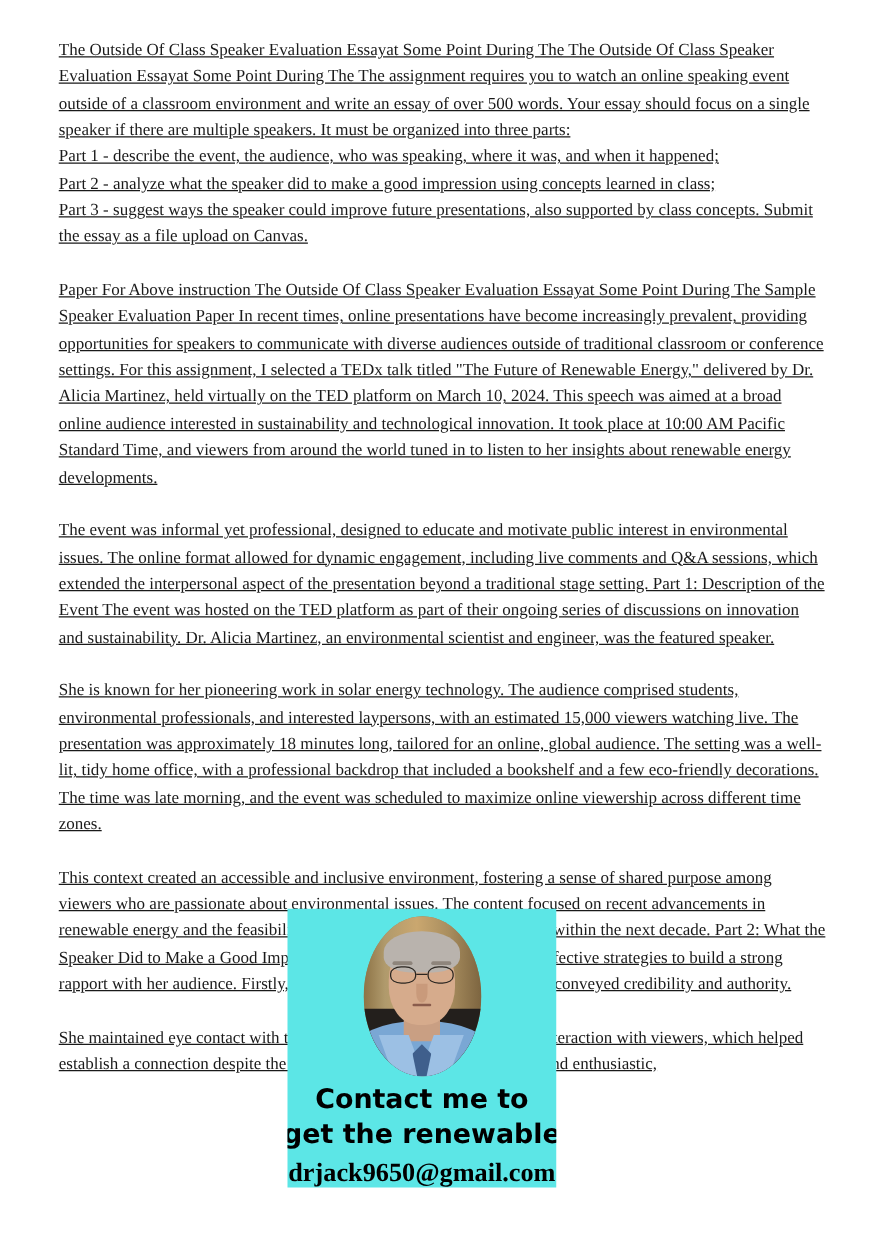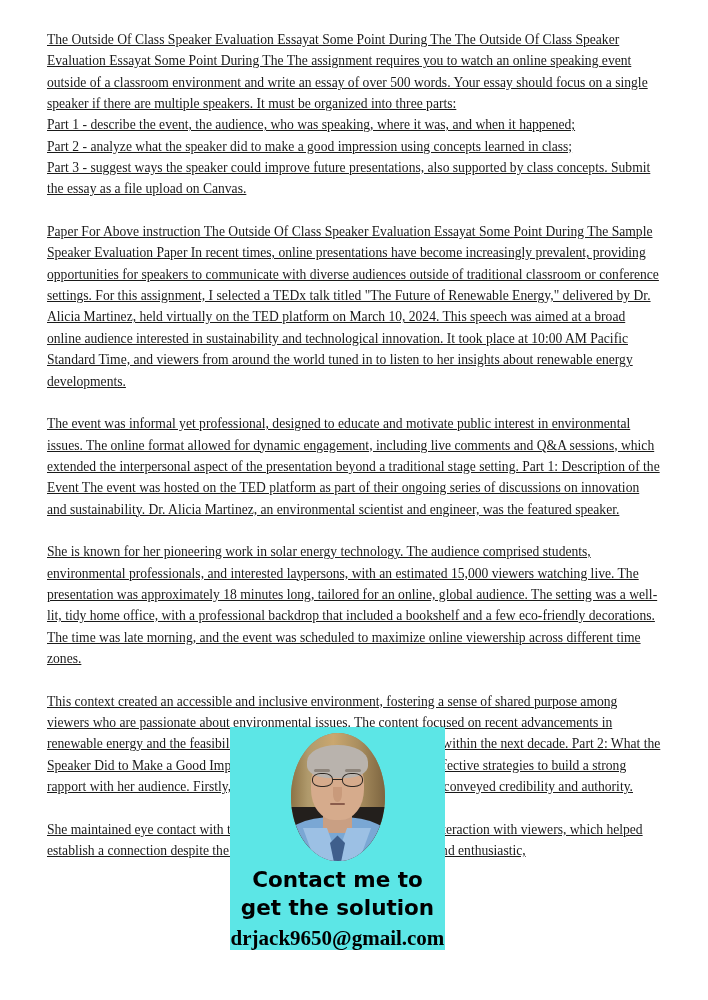--- a/index.html
+++ b/index.html
@@ -237,17 +237,17 @@
       <div class="brow-r"></div>
       <div class="glasses">
         <div class="lens l"></div>
         <div class="lens r"></div>
         <div class="bridge"></div>
       </div>
       <div class="nose"></div>
       <div class="mouth"></div>
     </div>
     <div class="wm-line" id="wm-line1">Contact me to</div>
-    <div class="wm-line" id="wm-line2">get the solution</div>
+    <div class="wm-line" id="wm-line2">get the renewable</div>
     <div id="wm-email">drjack9650@gmail.com</div>
   </div>
 
 </div>
 
 </body></html>

